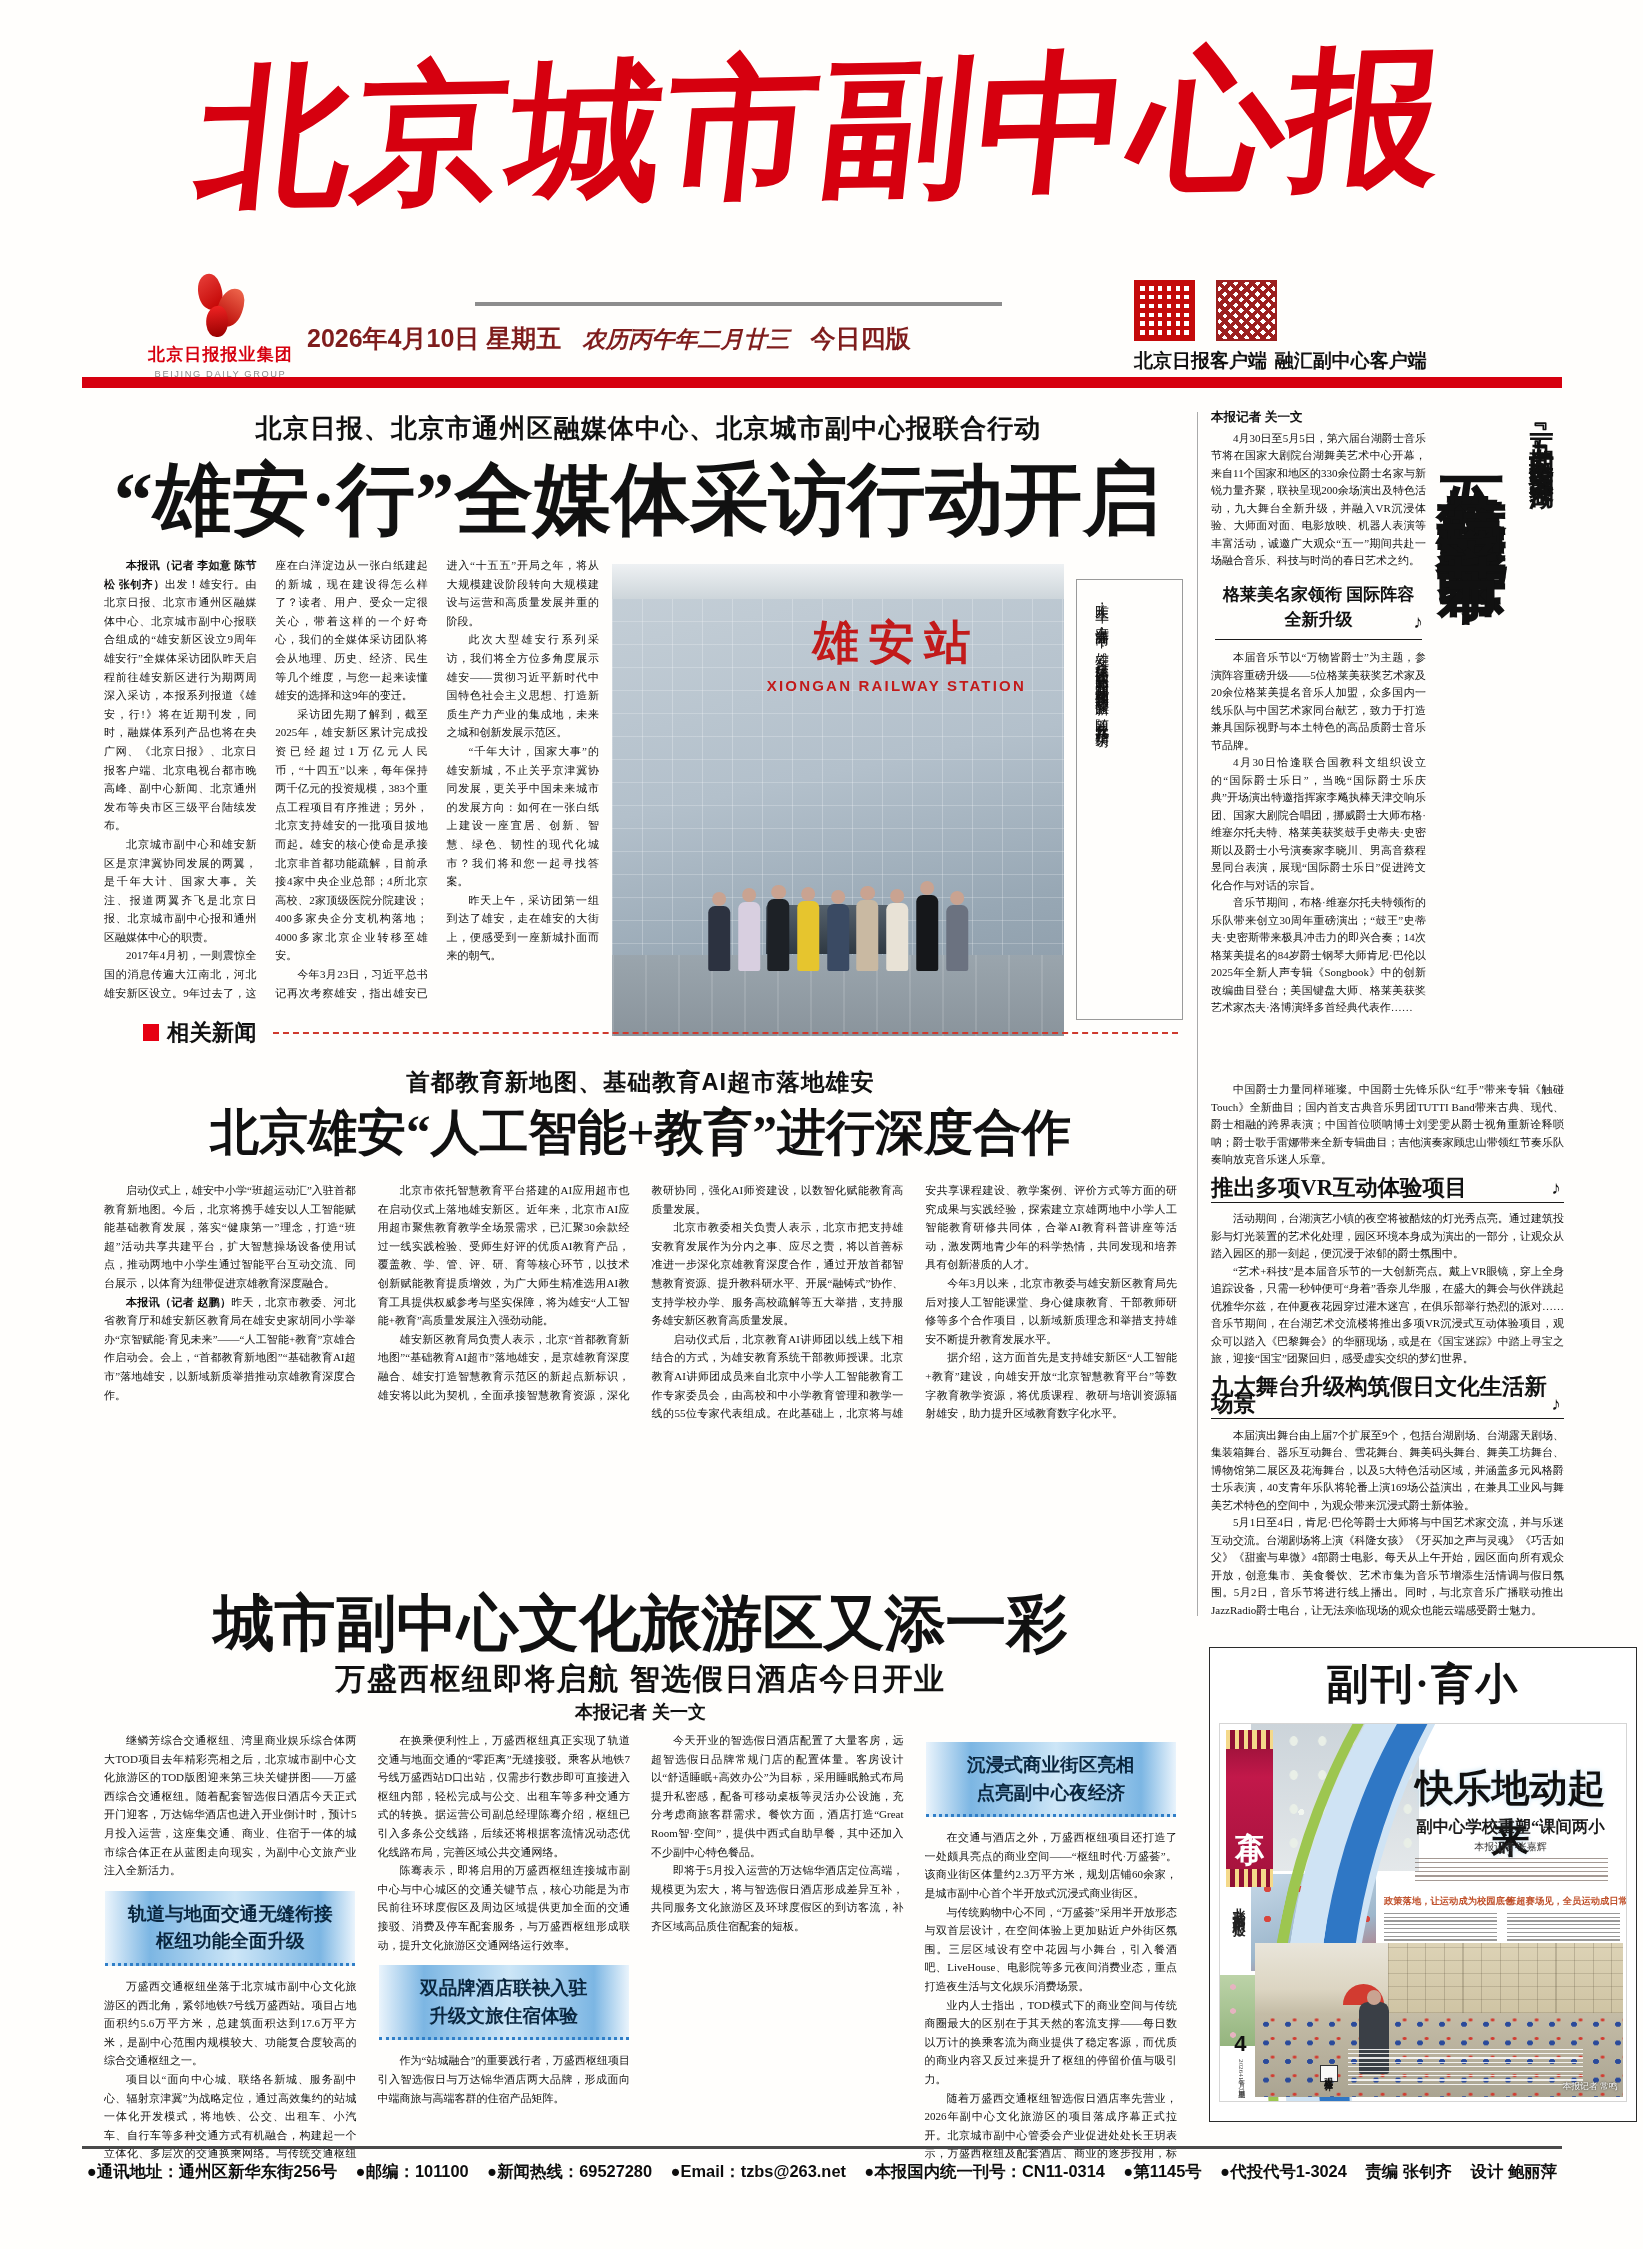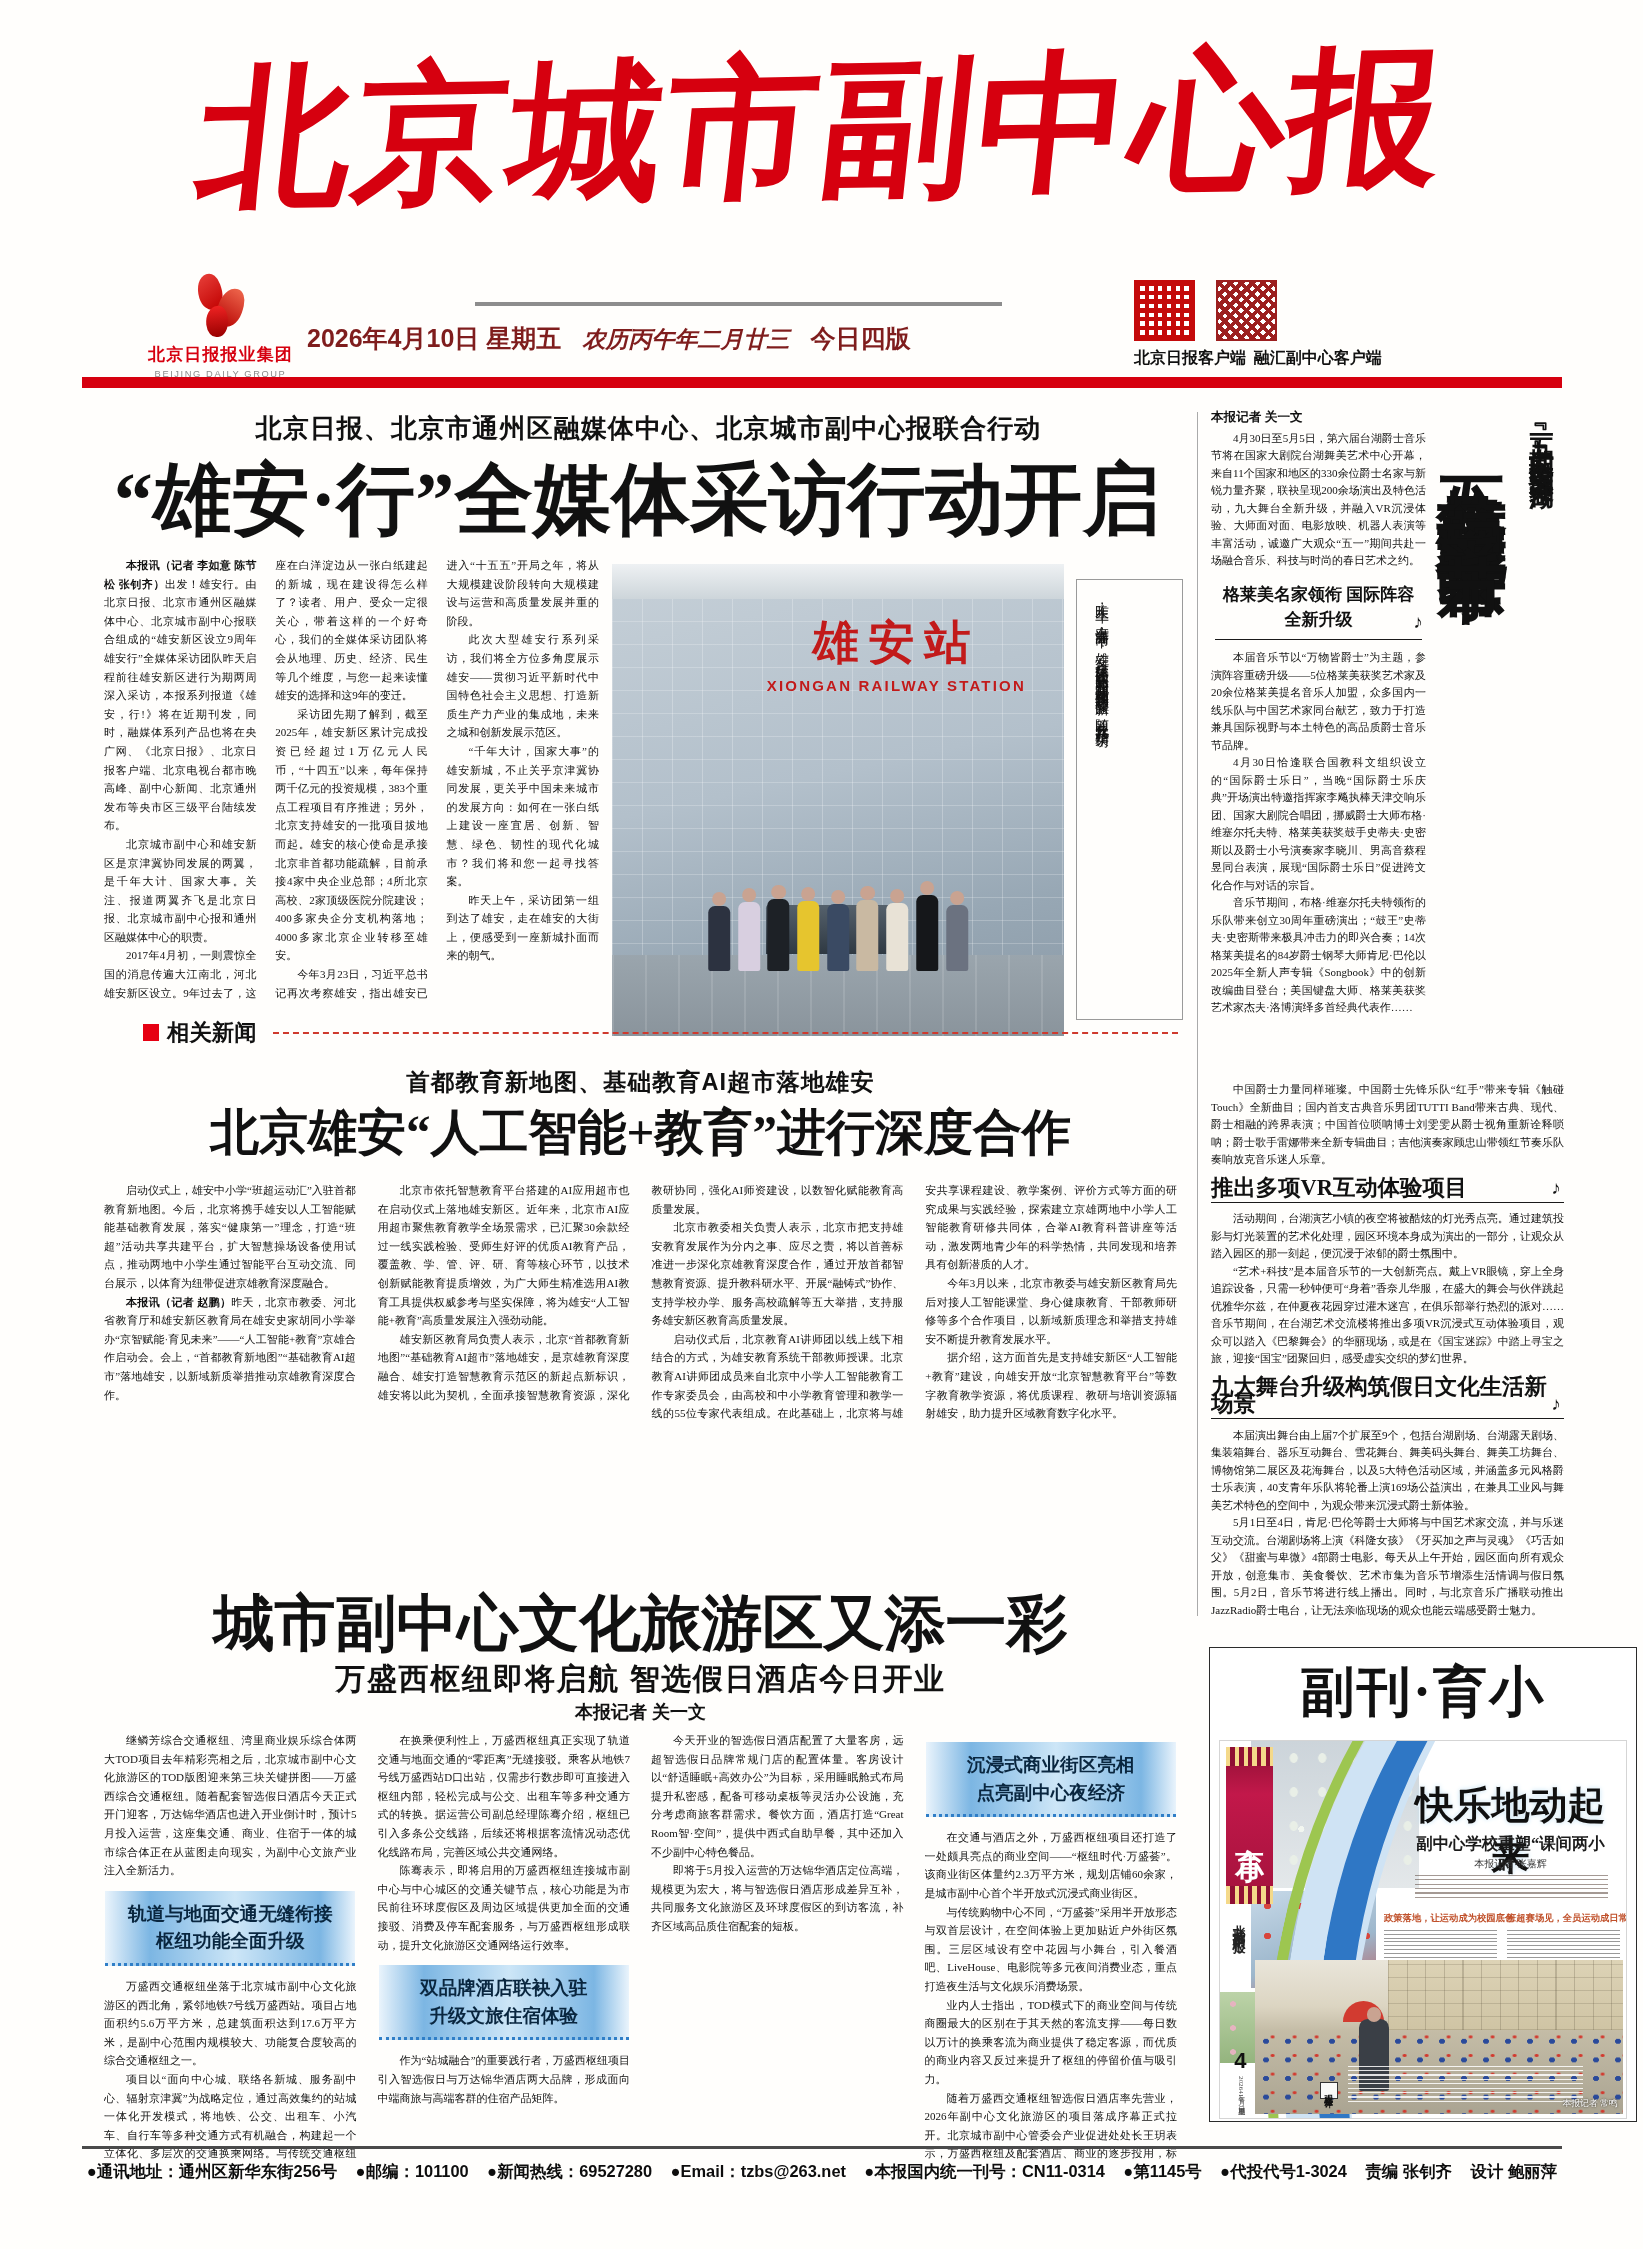--- a/index.html
+++ b/index.html
@@ -23,21 +23,21 @@
   .dateline .lunar{font-family:"Liberation Serif",serif;font-style:italic;font-weight:bold;font-size:23px;margin:0 14.2px;}
   .qr-wrap{position:absolute;left:1134px;top:280px;width:230px;}
   .qr-row{display:flex;gap:21px;}
   .qr{width:61px;height:61px;border:2.7px solid #c40a0a;box-sizing:border-box;
       background:
         repeating-linear-gradient(0deg,#c40a0a 0 4.4px,transparent 4.4px 8.8px),
         repeating-linear-gradient(90deg,#c40a0a 0 4.4px,#fff 4.4px 8.8px);}
   .qr.qr2{border-color:#9c1f1f;background:
         repeating-linear-gradient(45deg,#9c1f1f 0 3.8px,transparent 3.8px 7.7px),
         repeating-linear-gradient(135deg,#9c1f1f 0 3.8px,#fff 3.8px 7.7px);}
-  .qr-labels{display:flex;gap:7.7px;margin-top:6.6px;font-family:"Liberation Sans",sans-serif;font-size:16px;font-weight:bold;white-space:nowrap;}
+  .qr-labels{display:flex;gap:7.7px;margin-top:6.6px;font-family:"Liberation Sans",sans-serif;font-size:19px;font-weight:bold;white-space:nowrap;}
   .red-bar{position:absolute;left:82px;top:377px;width:1480px;height:11px;background:#d6000f;}
   
   .jtext p{margin:0;text-indent:2em;text-align:justify;}
   .boldlead{font-weight:bold;}
   
   .lead-kicker{position:absolute;left:104px;top:411px;width:1089px;text-align:center;
       font-family:"Liberation Sans",sans-serif;font-size:26px;font-weight:600;letter-spacing:1.1px;}
   .lead-headline{position:absolute;left:82px;top:448px;width:1111px;text-align:center;
       font-size:78px;font-weight:900;letter-spacing:0.5px;white-space:nowrap;}
   .lead-body{position:absolute;left:104px;top:556px;width:495px;height:464px;
@@ -97,21 +97,21 @@
       font-family:"Liberation Sans",sans-serif;font-size:30px;font-weight:bold;letter-spacing:1.6px;}
   .hub-byline{position:absolute;left:104px;top:1700px;width:1073px;text-align:center;
       font-family:"Liberation Sans",sans-serif;font-size:18px;font-weight:bold;}
   .hub-body{position:absolute;left:104px;top:1731px;width:1073px;height:432px;display:flex;gap:21px;}
   .hub-col{width:253px;height:432px;overflow:hidden;font-size:11px;line-height:18.6px;}
   .blue-box{margin:11px 1.1px;padding:8.8px 4.4px 7.7px;text-align:center;font-weight:900;font-size:18.6px;line-height:1.5;color:#09263f;
       background:linear-gradient(90deg,#eaf4fc 0%,#7cb6e3 18%,#cde6f7 52%,#7cb6e3 86%,#eaf4fc 100%);
       border-bottom:3.3px dotted #2f7ec7;}
   
   .supp{position:absolute;left:1209px;top:1647px;width:428px;height:475px;border:1.6px solid #2b2b2b;box-sizing:border-box;background:#fff;}
-  .supp-title{margin-top:7.7px;text-align:center;font-size:54px;font-weight:900;letter-spacing:2.2px;}
+  .supp-title{margin-top:7.7px;text-align:center;font-size:42px;font-weight:900;letter-spacing:2.2px;}
   .minipage{position:relative;margin:11px auto 0;width:406px;height:377px;background:#fff;overflow:hidden;border:0.5px solid #d5d5d5;}
   .mp-photo1{position:absolute;left:31px;top:0;width:168px;height:147px;
       background:radial-gradient(circle 4.4px at 30% 60%,#f2f6f0 70%,transparent 71%),
                  radial-gradient(#e9efe7 3.8px,transparent 4.4px),radial-gradient(#cc3b33 1.6px,transparent 2.2px),
                  linear-gradient(#ccd4da,#e4e8ea);background-size:auto,28.5px 34px,28.5px 34px,auto;}
   .mp-photo2{position:absolute;left:31px;top:150px;width:125px;height:97px;
       background:radial-gradient(#d8453c 3.3px,transparent 3.8px),linear-gradient(160deg,#c7d9e8,#9db7cc 60%,#b8666a);background-size:33px 30px,auto;}
   .mp-photo3{position:absolute;left:0;top:251px;width:115px;height:71px;
       background:radial-gradient(#e6b3c0 2.7px,transparent 3.3px),linear-gradient(#bcd3a8,#94b47e);background-size:26px 24px,auto;}
   .mp-sw{position:absolute;border-radius:50%;border:0 solid transparent;}

